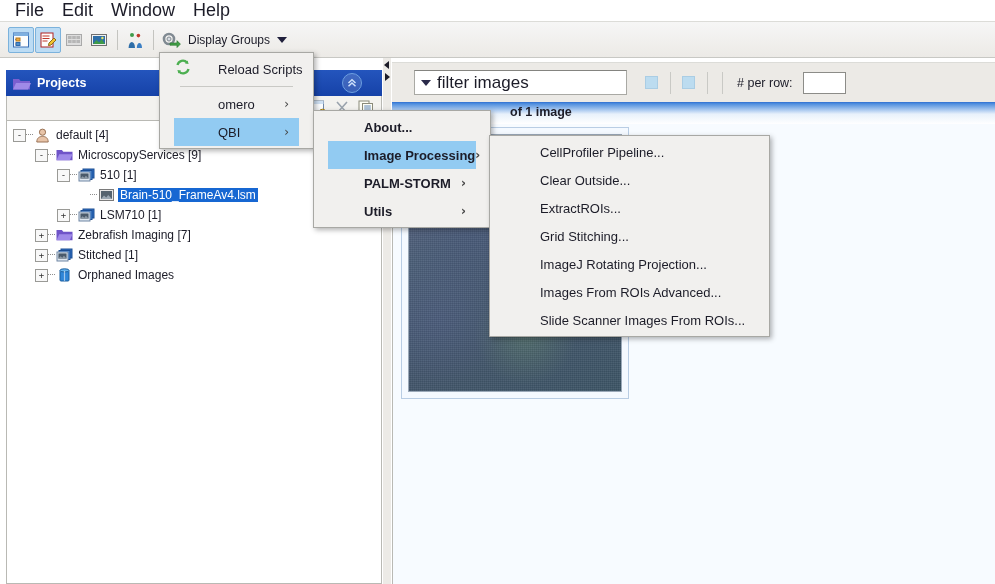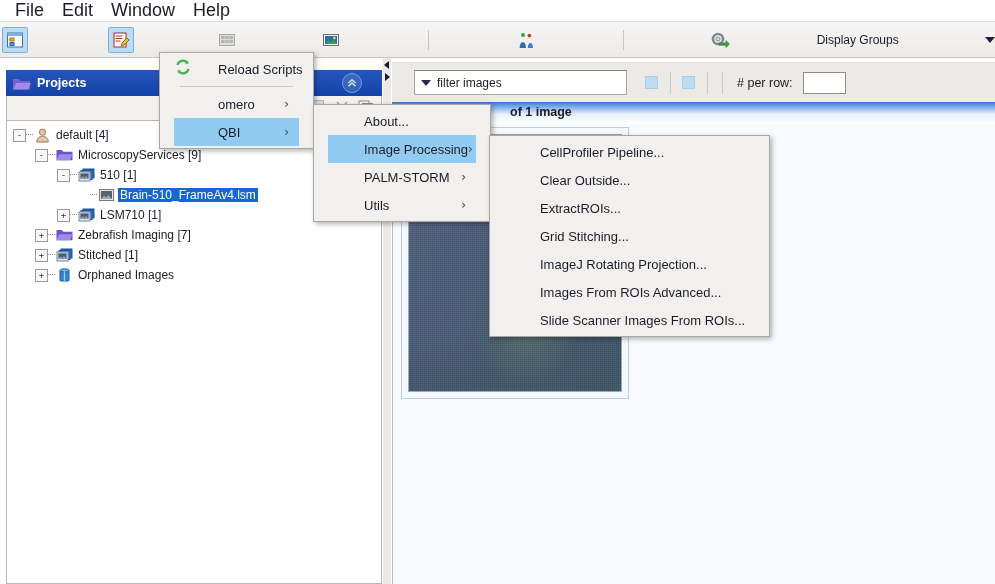--- a/index.html
+++ b/index.html
@@ -15,21 +15,21 @@
     background:#ffffff;display:flex;align-items:center;padding-left:6px;
   }
   #menubar .mi{
     font-size:18px;color:#1c1c28;padding:2px 9px;white-space:nowrap;
   }
   
   #toolbar{
     position:absolute;left:0;top:21px;width:995px;height:37px;
     background:linear-gradient(#f6f6f6,#eceae6);
     border-top:1px solid #dcdcd8;border-bottom:1px solid #c8c8c4;
-    display:flex;align-items:center;padding-left:2px;box-sizing:border-box;justify-content:space-between;
+    display:flex;align-items:center;padding-left:8px;box-sizing:border-box;
   }
   .tbtn{width:24px;height:24px;margin-right:1px;position:relative;
         display:flex;align-items:center;justify-content:center;border-radius:2px;}
   .tbtn.sel{background:#bcdcf4;border:1px solid #7bb2dc;}
   .tsep{width:1px;height:20px;background:#c4c4c0;margin:0 5px;}
   #dgLabel{font-size:12px;color:#1c1c28;margin-left:4px;white-space:nowrap;}
   .caret-dn{
     width:0;height:0;border-left:5px solid transparent;border-right:5px solid transparent;
     border-top:6px solid #20203c;margin-left:7px;
   }
@@ -81,21 +81,21 @@
     display:flex;align-items:center;box-sizing:border-box;padding-left:22px;
   }
   #filterBox{
     width:213px;height:25px;background:#ffffff;border:1px solid #a9a9a4;
     border-top-color:#848480;display:flex;align-items:center;padding-left:6px;box-sizing:border-box;
   }
   .caret-dn-sm{
     width:0;height:0;border-left:5px solid transparent;border-right:5px solid transparent;
     border-top:6px solid #2a2a4a;margin-right:6px;
   }
-  #filterBox .ftxt{font-size:12px;color:#1c1c28;}
+  #filterBox .ftxt{font-size:17px;color:#1c1c28;}
   .sqbtn{width:11px;height:11px;background:#bcdcf0;border:1px solid #aacde4;}
   .vsep{width:1px;height:22px;background:#c9c9c5;}
   #perRowLbl{font-size:12.5px;color:#1c1c28;white-space:nowrap;}
   #perRowInput{width:43px;height:22px;background:#ffffff;border:1px solid #8c8c88;box-sizing:border-box;}
   #blueBand{
     position:absolute;left:392px;top:102px;width:603px;height:22px;
     background:linear-gradient(#2f6fd0 0%,#4f8ede 8%,#e8f1fb 55%,#ffffff 100%);
     border-bottom:1px solid #c3c3bf;
   }
   #bandLabel{
@@ -148,21 +148,21 @@
     font-family:"DejaVu Sans",sans-serif;font-size:12px;color:#444;padding-right:10px;
   }
   .msep{height:1px;background:#c9c9c5;margin:3px 6px 3px 6px;}
   
   #menu1{left:159px;top:52px;width:155px;}
   #menu1 .mrow{padding-left:44px;}
   #menu1 .recycle{
     position:absolute;left:14px;top:5px;width:18px;height:18px;
   }
   
-  #menu2{left:313px;top:104px;width:178px;}
+  #menu2{left:313px;top:110px;width:178px;font-weight:bold;}
   #menu2 .mrow{padding-left:36px;}
   
   #menu3{left:489px;top:135px;width:281px;}
   #menu3 .mrow{padding-left:36px;height:28px;}
 </style>
 </head>
 <body>
 
 <div id="menubar">
   <div class="mi">File</div>

